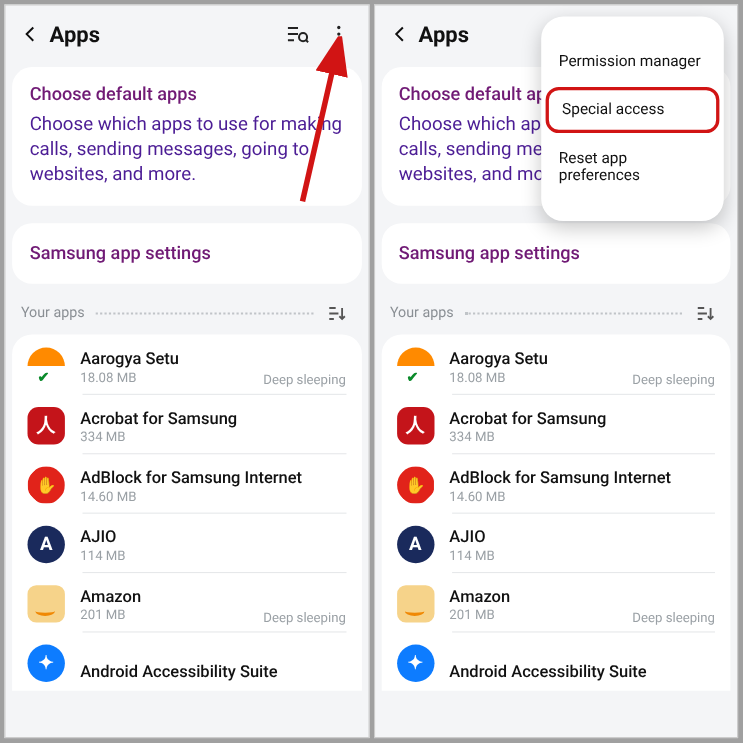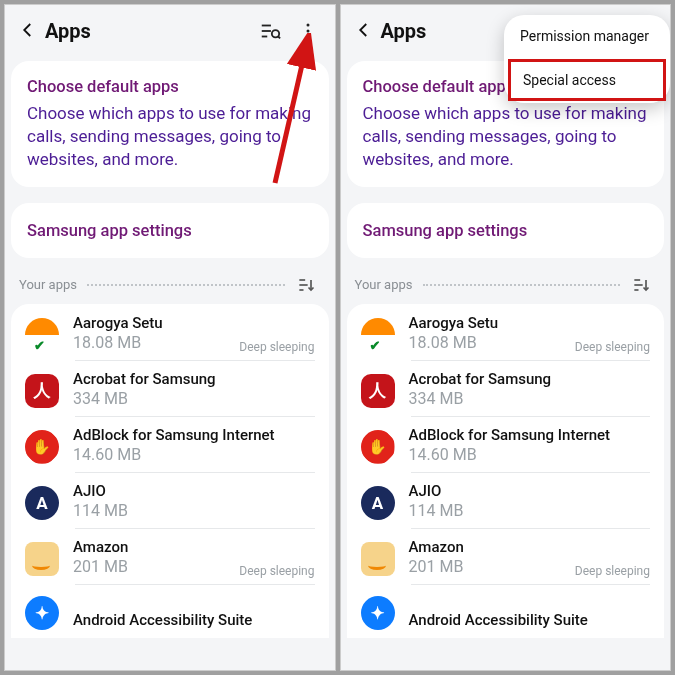--- a/index.html
+++ b/index.html
@@ -1,41 +1,41 @@
 <!DOCTYPE html>
 <html><head>
 <meta charset="utf-8">
 <style>
   * { box-sizing: border-box; margin: 0; padding: 0; font-family: -apple-system, Roboto, "Segoe UI", Arial, sans-serif; }
   body { background: #a0a0a0; width: 675px; height: 675px; overflow: hidden; }
   .wrap { display: flex; gap: 4px; padding: 4px; height: 100%; }
   .phone { position: relative; background: #f4f5f7; flex: 1; border: 1px solid #ccc; overflow: hidden; }
-  .topbar { display: flex; padding: 14px 12px 18px 12px; }
+  .topbar { display: flex; align-items: center; padding: 14px 12px 18px 12px; }
   .back { width: 22px; height: 22px; display: flex; align-items: center; justify-content: center; }
   .title { font-size: 20px; font-weight: 700; color: #111; margin-left: 6px; flex: 1; }
   .ticons { display: flex; gap: 16px; align-items: center; padding-right: 4px; }
   .tbtn { width: 22px; height: 22px; display: flex; align-items: center; justify-content: center; color: #222; }
   .card { background: #fff; border-radius: 18px; margin: 0 6px 16px 6px; padding: 16px 16px; }
   .card h3 { font-size: 16.5px; font-weight: 500; color: #701a75; margin-bottom: 6px; }
   .card p { font-size: 17px; color: #4c1d95; line-height: 1.35; }
   .section-row { display: flex; align-items: center; padding: 0 18px 8px 14px; }
   .section-label { font-size: 13px; color: #8a8f94; }
   .dots { flex: 1; border-bottom: 2px dotted #c0c4c8; margin: 0 10px; height: 1px; }
   .sortbtn { width: 22px; height: 22px; display:flex; align-items:center; justify-content:center; color:#555; }
   .list { background: #fff; border-radius: 18px 18px 0 0; margin: 0 6px; overflow: hidden; }
   .item { display: flex; align-items: flex-end; padding: 10px 14px 8px 14px; position: relative; }
   .item + .item::before { content: ""; position: absolute; top: 0; left: 64px; right: 14px; height: 1px; background: #e6e8ea; }
   .appicon { width: 34px; height: 34px; border-radius: 50%; flex-shrink: 0; margin-right: 14px; margin-top: 2px; display:flex; align-items:center; justify-content:center; font-size: 17px; font-weight:700; color:#fff; }
   .meta { flex: 1; }
   .appname { font-size: 15px; color: #111; font-weight: 500; }
-  .appsize { font-size: 16px; color: #9aa0a5; margin-top: 1px; }
+  .appsize { font-size: 12px; color: #9aa0a5; margin-top: 1px; }
   .status { position: absolute; right: 14px; bottom: 6px; font-size: 12px; color: #9aa0a5; }
-  .menu { position: absolute; top: 10px; right: 0; background: #fff; border-radius: 20px; box-shadow: 0 6px 18px rgba(0,0,0,0.22); padding: 0 0; width: 166px; z-index: 5; }
+  .menu { position: absolute; top: 10px; right: 12px; background: #fff; border-radius: 20px; box-shadow: 0 6px 18px rgba(0,0,0,0.22); padding: 20px 0; width: 166px; z-index: 5; }
   .menuitem { padding: 13px 16px; font-size: 14px; color: #111; }
-  .menuitem.hl { border: 3px solid #d11414; border-radius: 0; margin: 2px 4px; padding: 10px 12px; }
+  .menuitem.hl { border: 3px solid #d11414; border-radius: 12px; margin: 2px 4px; padding: 10px 12px; }
   
   .arrow-note { position: absolute; z-index: 9; pointer-events: none; }
   
   .ic-aarogya { background: linear-gradient(#ff8a00 50%, #fff 50%); position:relative; }
   .ic-aarogya::after{content:"✔"; font-size:13px; color:#0a8a2a; position:absolute; bottom:-1px; left:9px;}
   .ic-acrobat { background: #c4141a; border-radius: 10px; }
   .ic-adblock { background: #e1231a; clip-path: polygon(30% 0,70% 0,100% 30%,100% 70%,70% 100%,30% 100%,0 70%,0 30%); color:#fff; font-size:15px;}
   .ic-ajio { background: #1a2a5c; }
   .ic-amazon { background: #f6d38a; border-radius:8px; position:relative;}
   .ic-amazon::after{content:""; position:absolute; bottom:6px; left:7px; width:18px; height:6px; border-bottom:3px solid #f08804; border-radius:0 0 50% 50%;}
@@ -230,15 +230,16 @@
           <div class="meta">
             <div class="appname">Android Accessibility Suite</div>
             <div class="appsize"></div>
           </div>
         </div>
       </div>
 
     <div class="menu">
       <div class="menuitem">Permission manager</div>
       <div class="menuitem hl">Special access</div>
+      <div class="menuitem">Reset app preferences</div>
     </div>
   </div>
 </div>
 
 </body></html>

